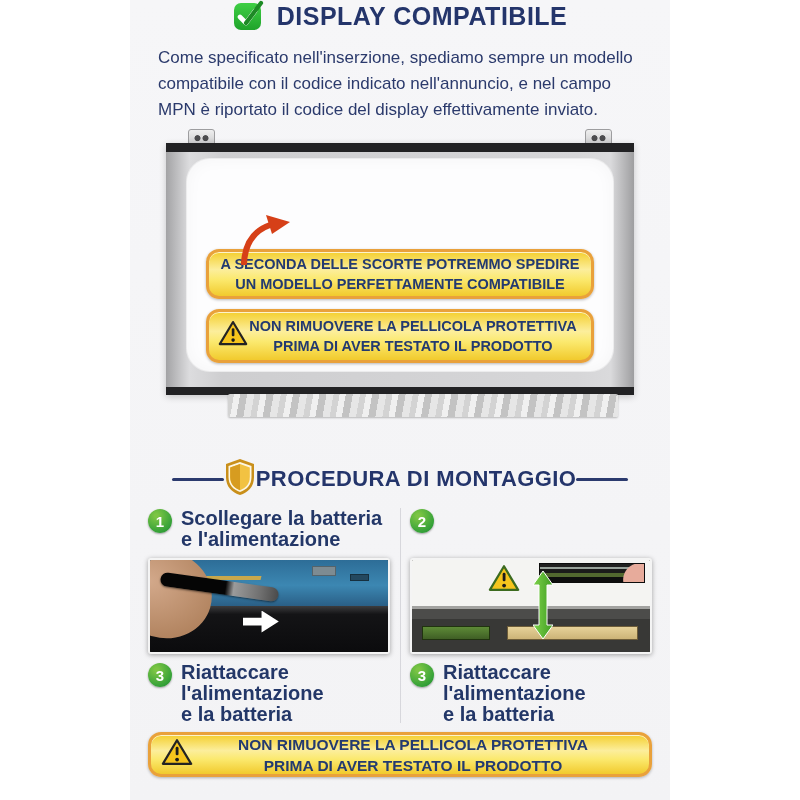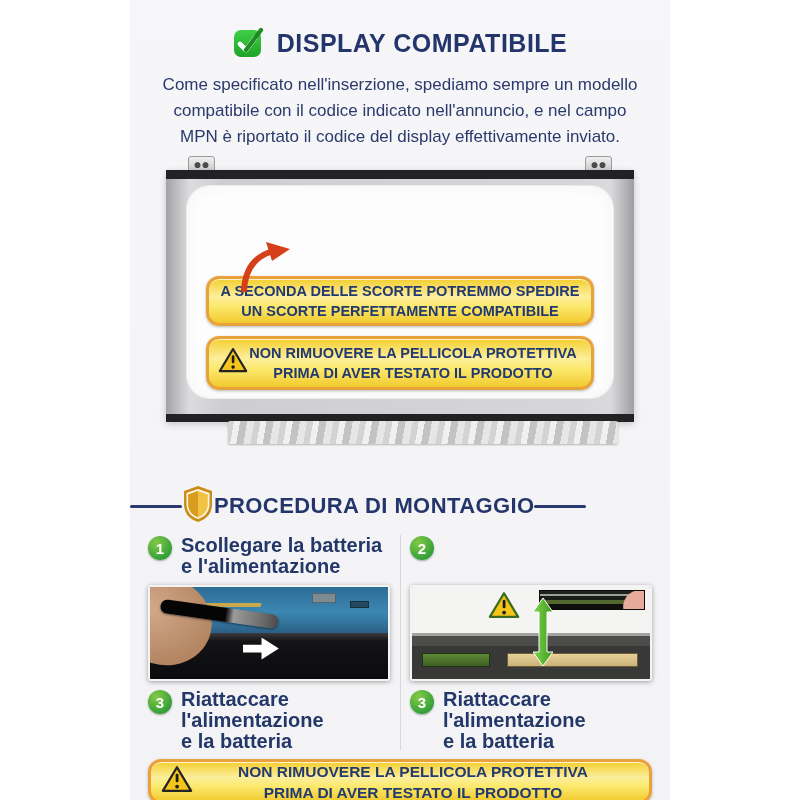--- a/index.html
+++ b/index.html
@@ -6,26 +6,26 @@
   body{
     width:800px;height:800px;overflow:hidden;background:#ffffff;
     font-family:"Liberation Sans", sans-serif;
     -webkit-font-smoothing:antialiased;
   }
   .column{
     position:relative;width:540px;height:800px;margin:0 auto;
     background:linear-gradient(180deg,#f6f6f8 0%,#f3f3f5 100%);
   }
   
-  .compat-header{display:flex;align-items:center;justify-content:center;gap:12px;padding-top:27px;}
+  .compat-header{display:flex;align-items:center;justify-content:center;gap:12px;}
   .check-badge{width:32px;height:32px;position:relative;flex:0 0 auto;}
   .page-title{font-size:25px;font-weight:bold;color:#24356b;letter-spacing:.5px;}
   
   .intro{
-    width:484px;margin:13px auto 0;text-align:center;
+    width:484px;margin:13px auto 0;
     font-size:17px;line-height:26px;color:#2b3a6c;
   }
   
   .panel-area{position:relative;width:468px;height:288px;margin:6px auto 0;}
   .hinge{
     position:absolute;top:0;width:25px;height:17px;border-radius:3px;
     border:1px solid #9d9d9f;
     background-image:
       radial-gradient(circle at 34% 48%, #4c4c4e 2.6px, transparent 3.4px),
       radial-gradient(circle at 66% 48%, #4c4c4e 2.6px, transparent 3.4px),
@@ -55,21 +55,21 @@
     background:linear-gradient(180deg,#f4cf2f 0%,#fcee9c 40%,#fbe96e 62%,#f1ca2d 100%);
     border:3px solid #e9a13b;border-radius:13px;
     box-shadow:0 1px 3px rgba(0,0,0,.28), inset 0 1px 0 rgba(255,255,255,.75);
     display:flex;flex-direction:column;align-items:center;justify-content:center;
     text-align:center;color:#233a70;font-weight:bold;
   }
   .banner-stock{position:absolute;left:40px;right:40px;top:120px;height:50px;font-size:14.5px;line-height:20px;z-index:2;}
   .banner-film{position:absolute;left:40px;right:40px;top:180px;height:54px;font-size:14.5px;line-height:20px;z-index:2;padding-left:34px;padding-right:8px;}
   .banner-film .tri{position:absolute;left:9px;top:50%;transform:translateY(-50%);}
   
-  .proc-header{display:flex;align-items:center;justify-content:flex-start;gap:0;margin-top:42px;height:40px;}
+  .proc-header{display:flex;align-items:center;justify-content:center;gap:0;margin-top:42px;height:40px;}
   .rule{width:52px;height:3px;background:#2b3a6e;border-radius:2px;}
   .proc-title{font-size:22px;font-weight:bold;color:#24356b;letter-spacing:.4px;}
   
   .grid{
     position:relative;width:504px;margin:7px auto 0;
     display:grid;grid-template-columns:1fr 1fr;column-gap:20px;row-gap:6px;
   }
   .divider{position:absolute;left:50%;top:2px;bottom:4px;width:1px;background:#d7d7dc;}
   .step{display:flex;gap:9px;align-items:flex-start;padding:2px 0;min-height:42px;}
   .badge{
@@ -156,21 +156,21 @@
 
     <span class="red-arrow">
       <svg width="60" height="50" viewBox="0 0 60 50">
         <path d="M12 48 C 13 30, 21 16, 38 10" fill="none" stroke="#d64018" stroke-width="6" stroke-linecap="round"></path>
         <polygon points="34,0 58,7 40,19" fill="#d64018"></polygon>
       </svg>
     </span>
 
     <div class="yb banner-stock">
       <span>A SECONDA DELLE SCORTE POTREMMO SPEDIRE</span>
-      <span>UN SCORTE PERFETTAMENTE COMPATIBILE</span>
+      <span>UN MODELLO PERFETTAMENTE COMPATIBILE</span>
     </div>
 
     <div class="yb banner-film">
       <span class="tri">
         <svg width="30" height="27" viewBox="0 0 34 30">
           <path d="M17 2 L32 27 H2 Z" fill="#f6c51c" stroke="#232323" stroke-width="2.4" stroke-linejoin="round"></path>
           <rect x="15.6" y="9" width="3" height="9" rx="1.4" fill="#1c1c1c"></rect>
           <circle cx="17.1" cy="22.5" r="2" fill="#1c1c1c"></circle>
         </svg>
       </span>

